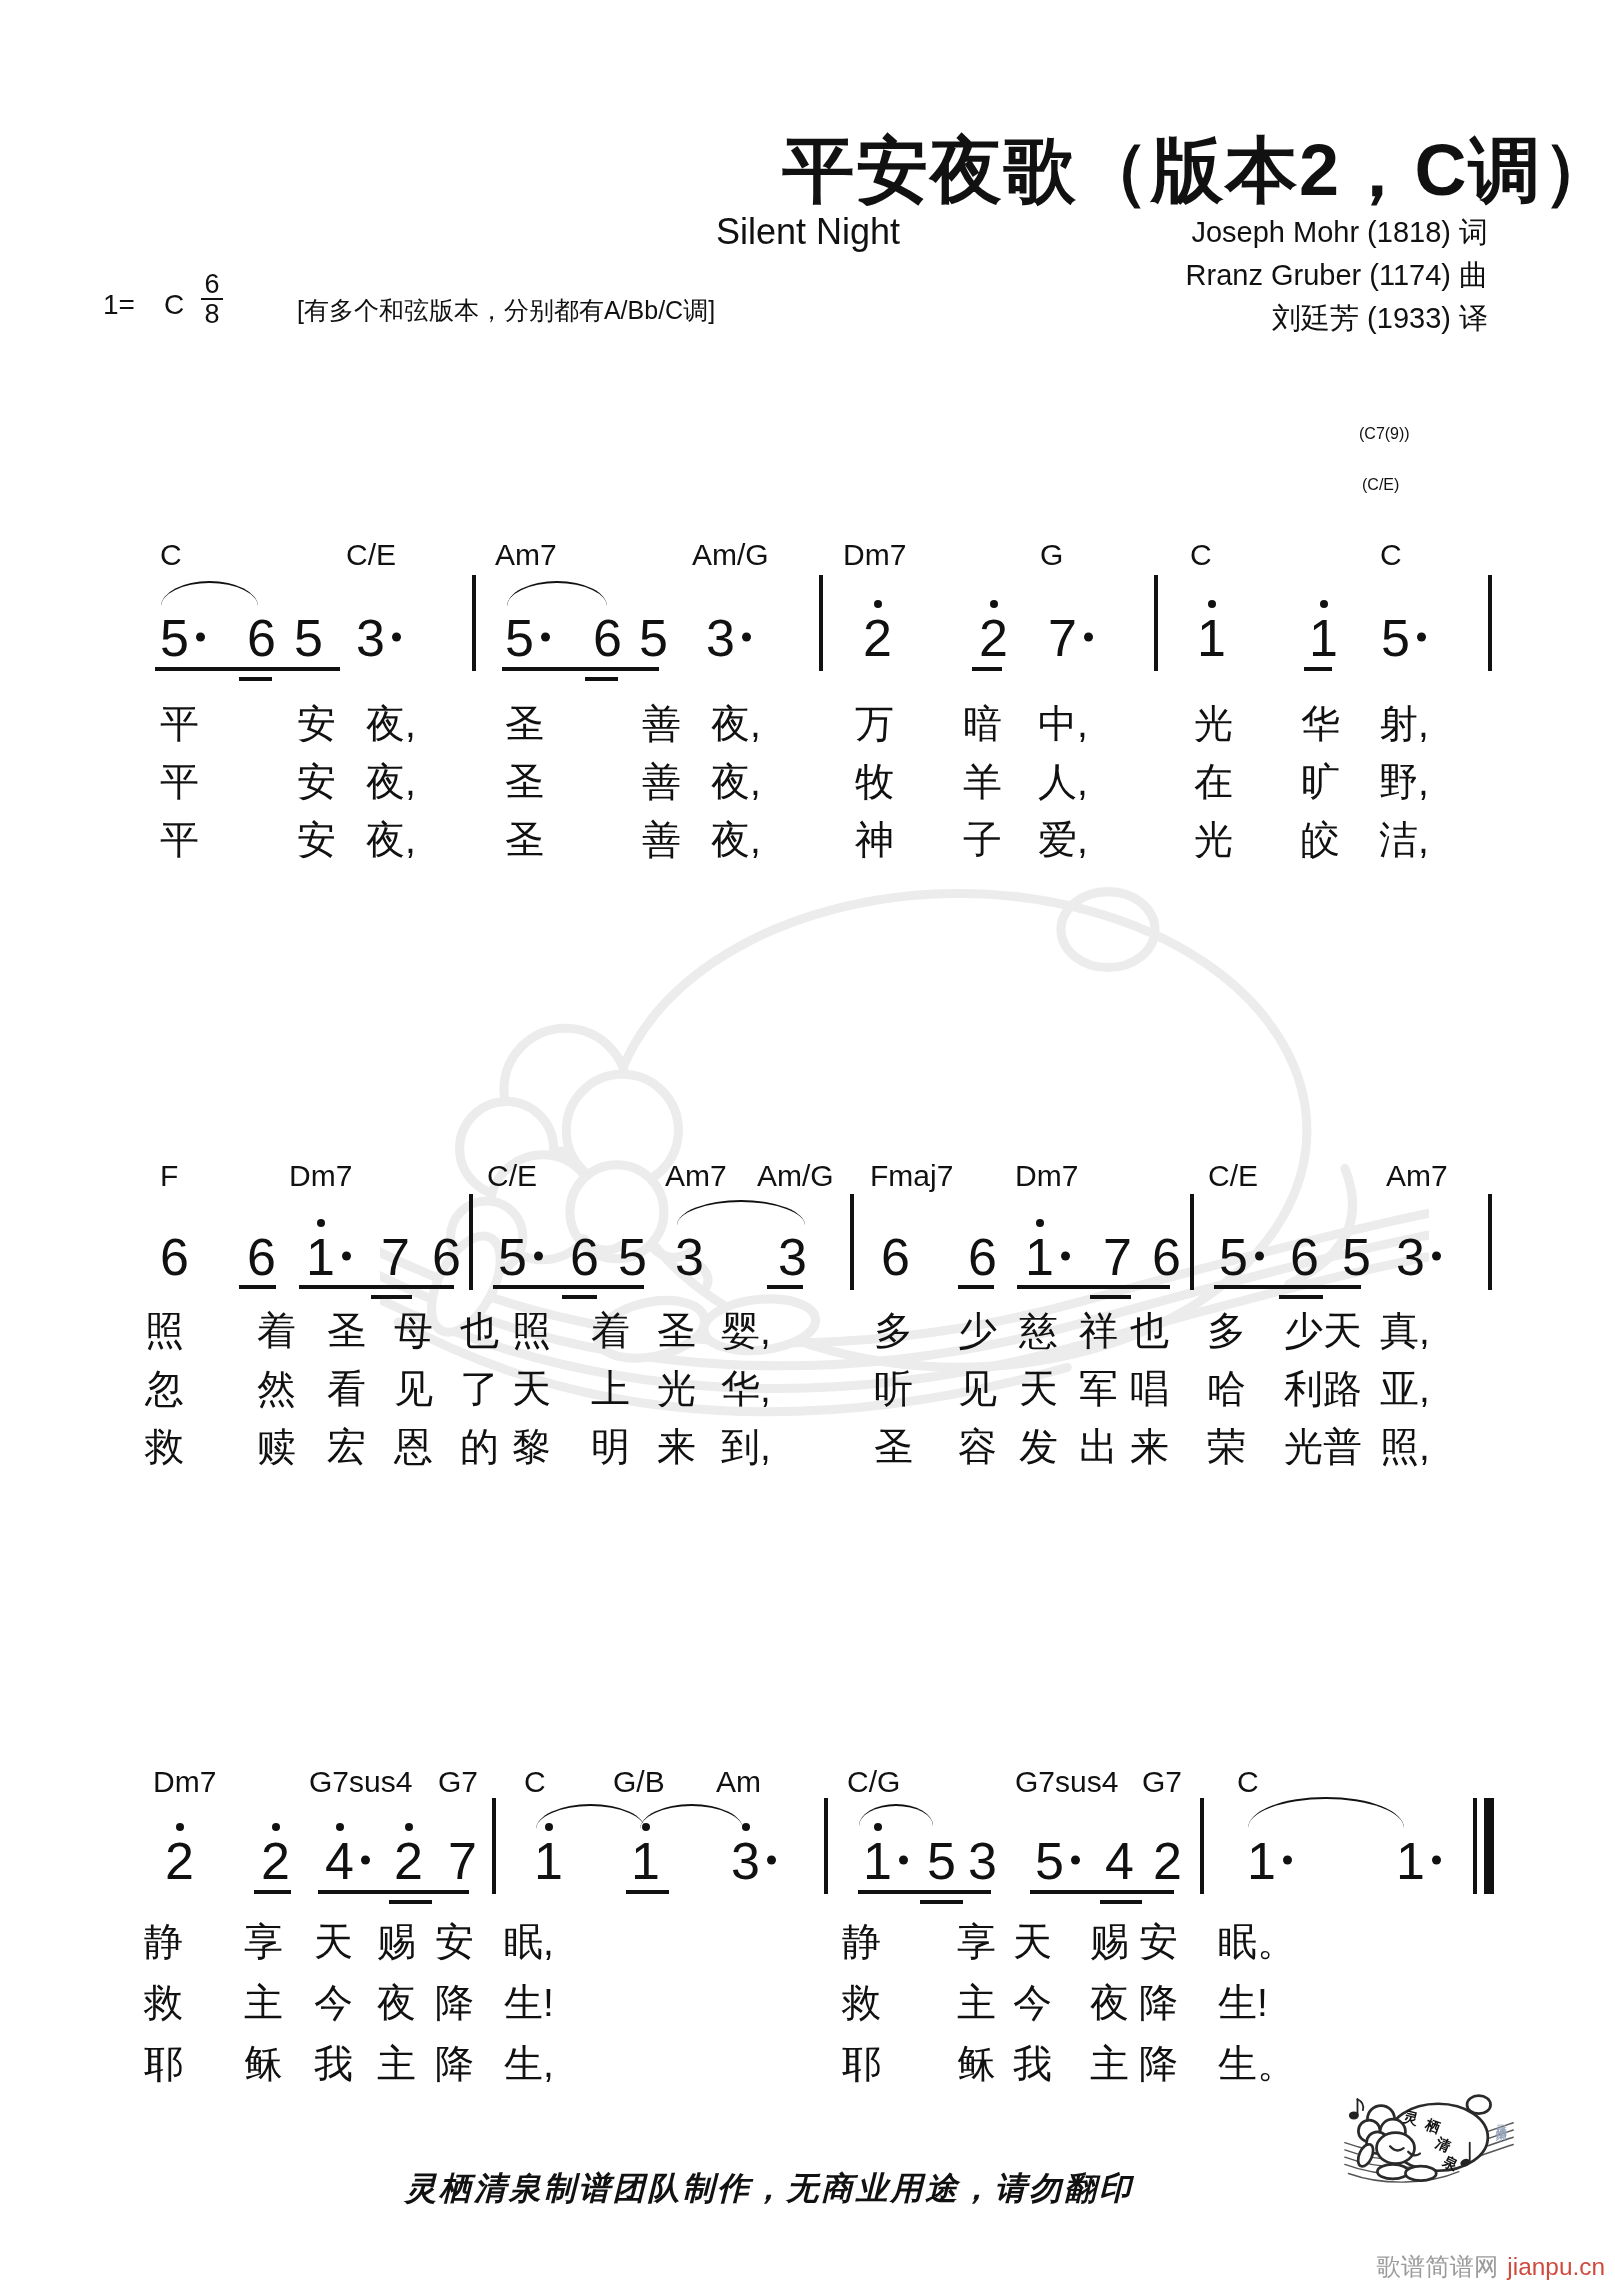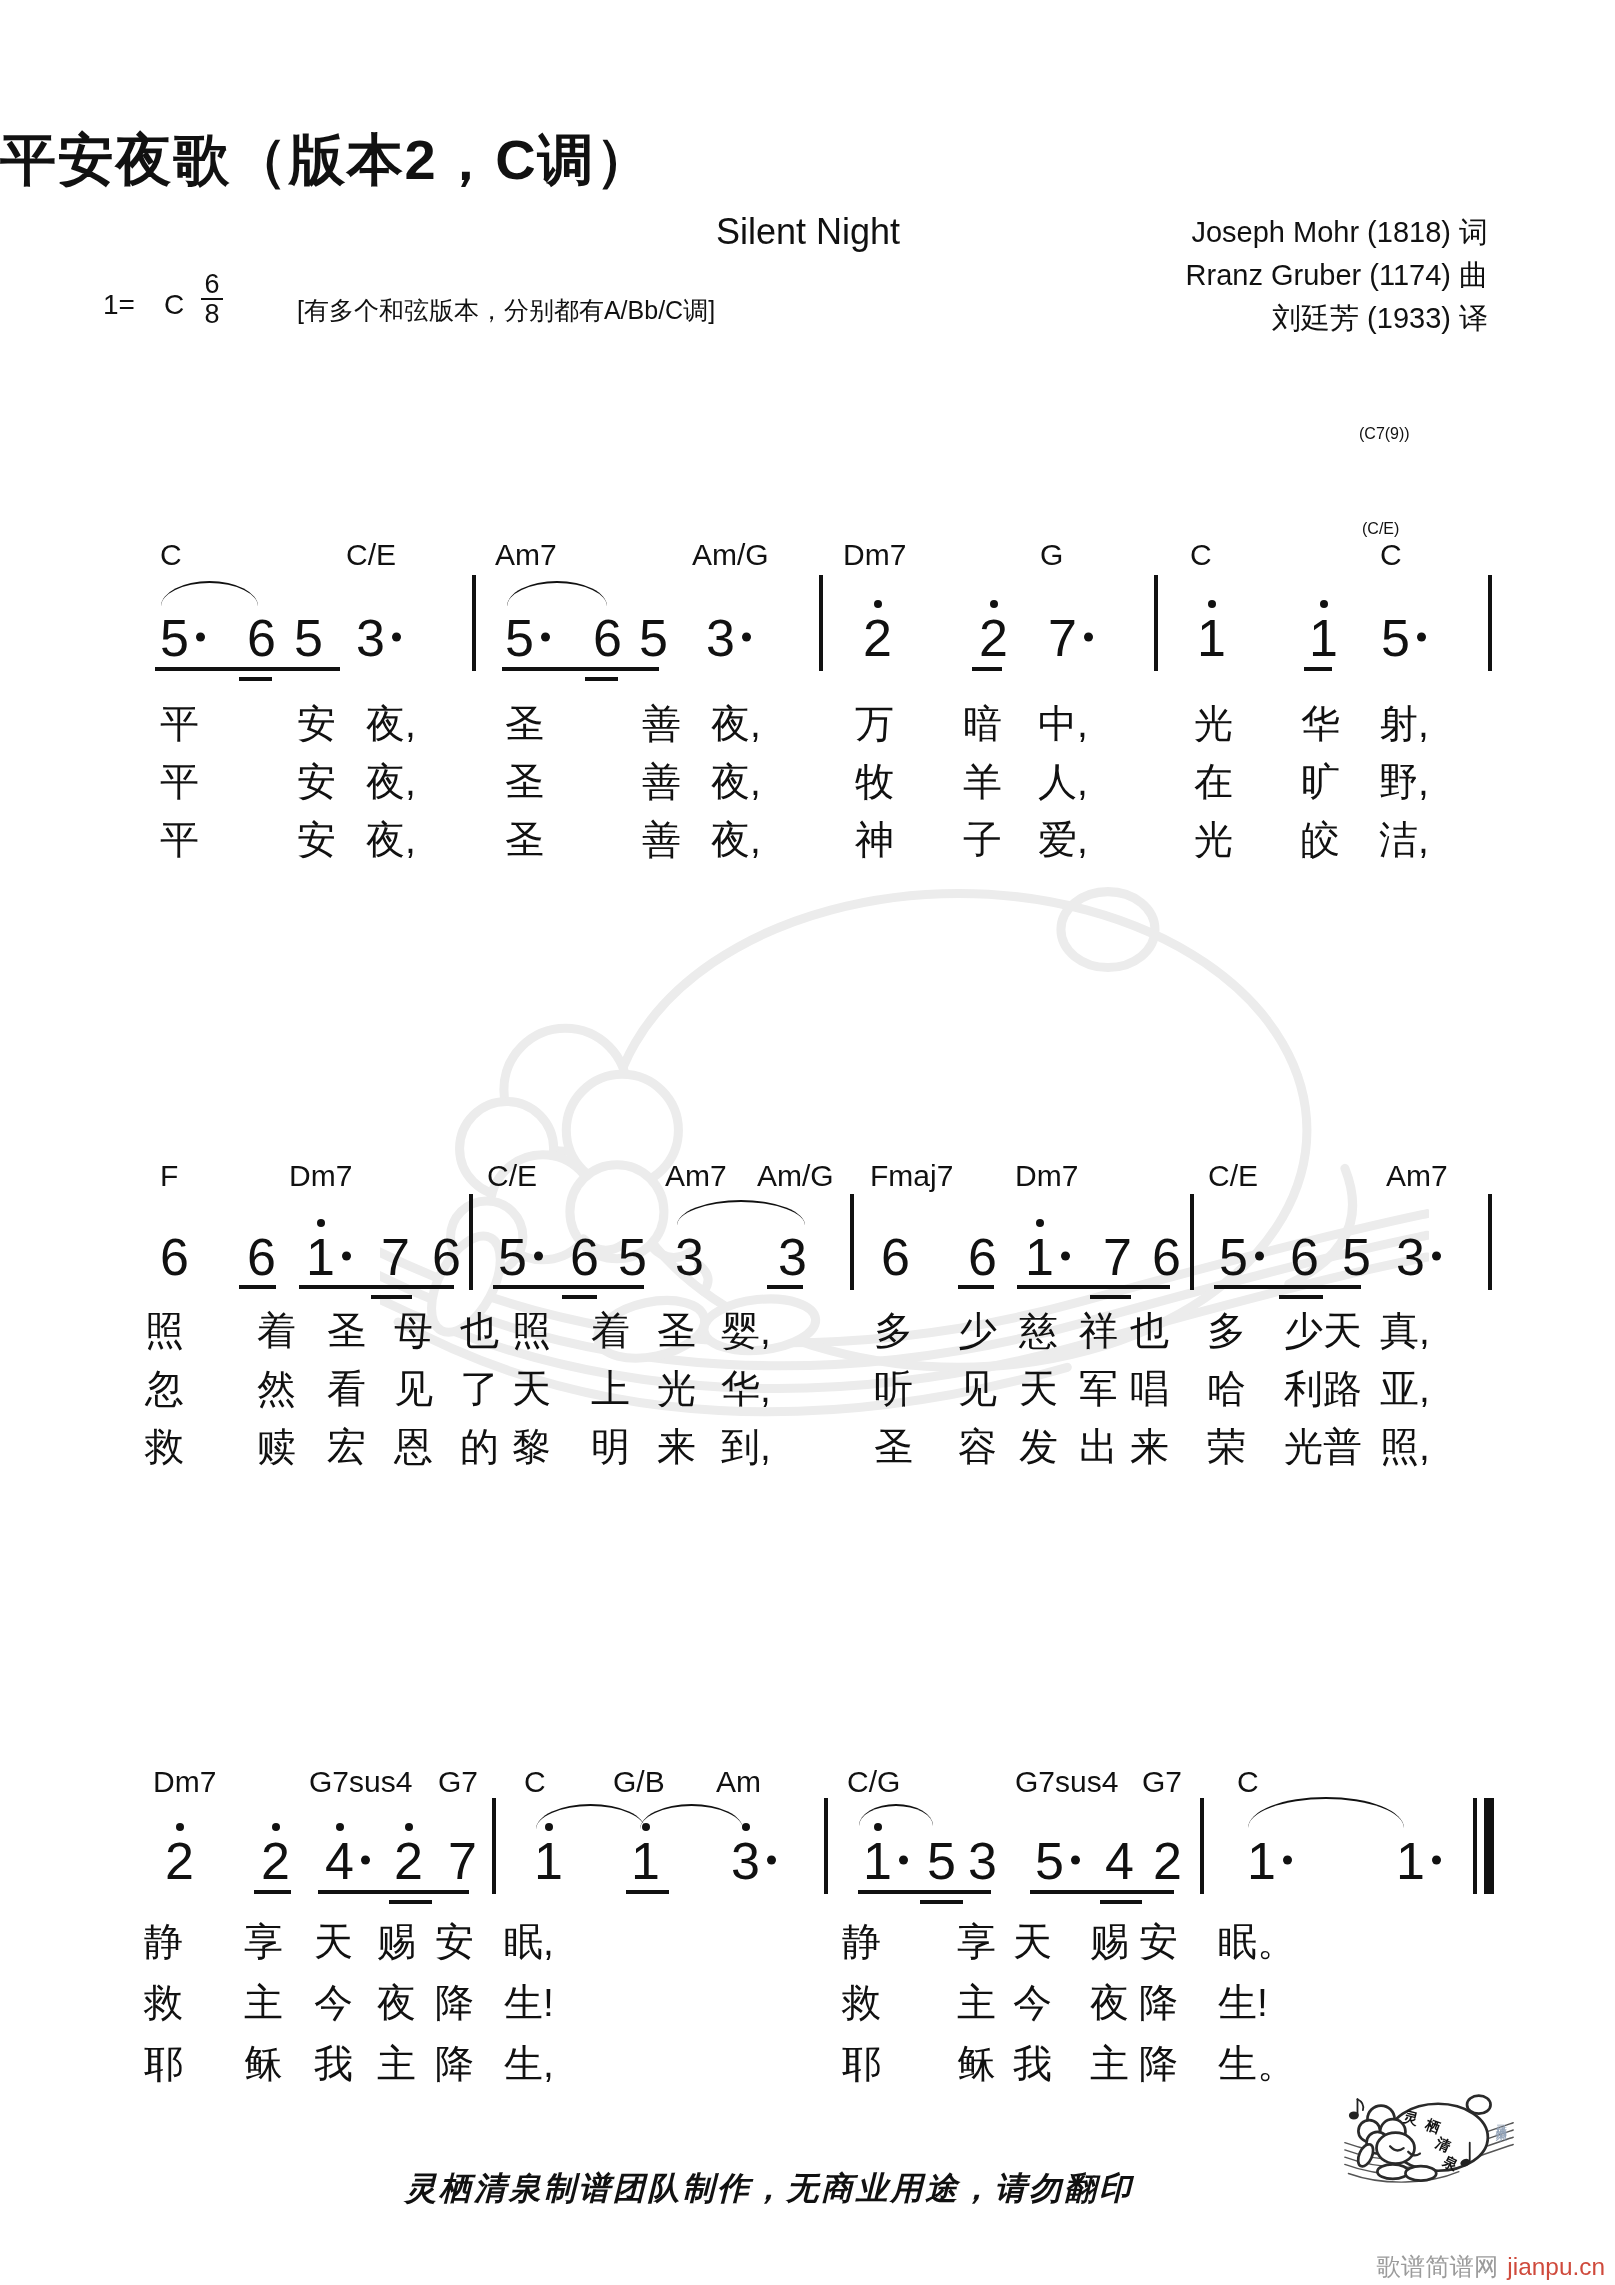--- a/index.html
+++ b/index.html
@@ -1,19 +1,19 @@
 <!DOCTYPE html>
 <html style="font-size:14.5px"><head>
 <meta charset="utf-8">
 <style>
   html,body{margin:0;padding:0;background:#fff;}
   .page{position:relative;width:1616px;height:2285px;background:#fff;overflow:hidden;
         font-family:"Liberation Sans","DejaVu Sans",sans-serif;color:#111;}
-  .title{position:absolute;top:123px;left:0;width:100%;text-align:left;
-         font-size:56px;font-weight:700;letter-spacing:1.8px;}
+  .title{position:absolute;top:123px;left:0;width:100%;text-align:right;
+         font-size:72px;font-weight:700;letter-spacing:1.8px;}
   .subtitle{position:absolute;top:211px;left:0;width:100%;text-align:center;font-size:36px;}
   .credits{position:absolute;top:211px;right:128px;text-align:right;font-size:29px;line-height:43px;}
   .k-prefix{position:absolute;left:103px;top:289px;font-size:28px;}
   .k-key{position:absolute;left:164px;top:289px;font-size:28px;}
   .meter{position:absolute;left:201px;top:270px;text-align:center;font-size:27px;line-height:1.05;}
   .meter .num{border-bottom:2.7px solid #111;padding:0 3.6px;}
   .meter .den{padding:0 3.6px;}
   .k-note{position:absolute;left:251px;top:294px;font-size:25px;margin-left:46px;}
   .floatchord{position:absolute;font-size:16px;white-space:nowrap;}
   .chord{position:absolute;font-size:30px;line-height:1;white-space:nowrap;}
@@ -324,21 +324,21 @@
       <span class="lyr" style="left: 377px; top: 2044px;">主</span>
       <span class="lyr" style="left: 435px; top: 2044px;">降</span>
       <span class="lyr" style="left: 504px; top: 2044px;">生,</span>
       <span class="lyr" style="left: 842px; top: 2044px;">耶</span>
       <span class="lyr" style="left: 957px; top: 2044px;">稣</span>
       <span class="lyr" style="left: 1013px; top: 2044px;">我</span>
       <span class="lyr" style="left: 1090px; top: 2044px;">主</span>
       <span class="lyr" style="left: 1139px; top: 2044px;">降</span>
       <span class="lyr" style="left: 1218px; top: 2044px;">生。</span>
       <span class="floatchord" style="left: 1359px; top: 425px;">(C7(9))</span>
-      <span class="floatchord" style="left: 1362px; top: 520px;">(C/E)</span>
+      <span class="floatchord" style="left: 1362px; top: 476px;">(C/E)</span>
     </div>
 
   <div class="footer">灵栖清泉制谱团队制作，无商业用途，请勿翻印</div>
 
   <svg class="logo" width="172" height="109" viewBox="0 0 190 120" fill="none" stroke="#2a2a2a" stroke-width="3" stroke-linecap="round">
     <g stroke="#555" stroke-width="1.6">
       <path d="M 2 58 C 45 74, 95 72, 128 58 S 182 38, 188 36"></path>
       <path d="M 2 66 C 45 82, 95 80, 128 66 S 182 46, 188 44"></path>
       <path d="M 2 74 C 45 90, 95 88, 128 74 S 182 54, 188 52"></path>
       <path d="M 2 82 C 45 98, 95 96, 128 82 S 182 62, 188 60"></path>

